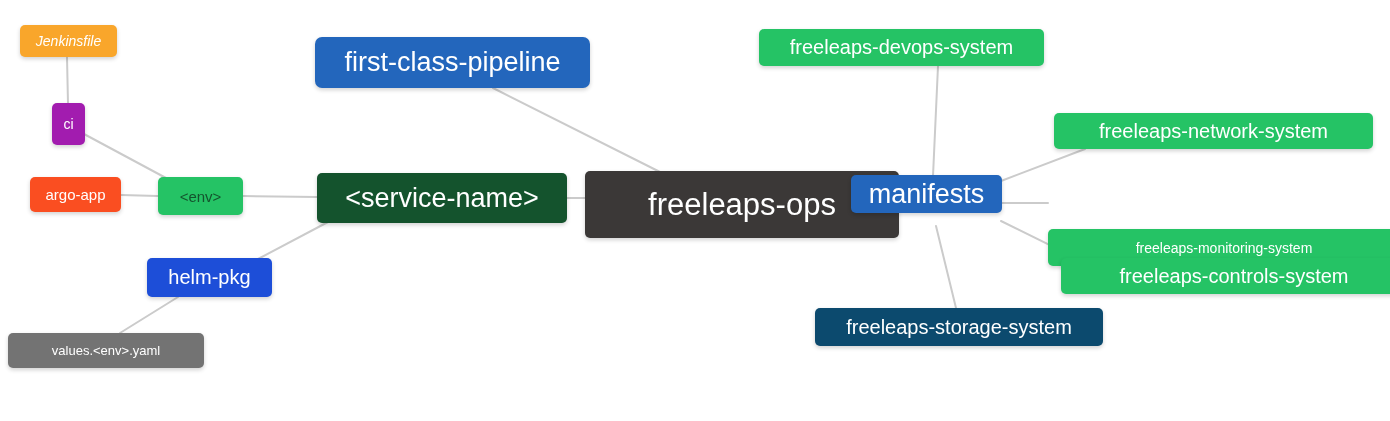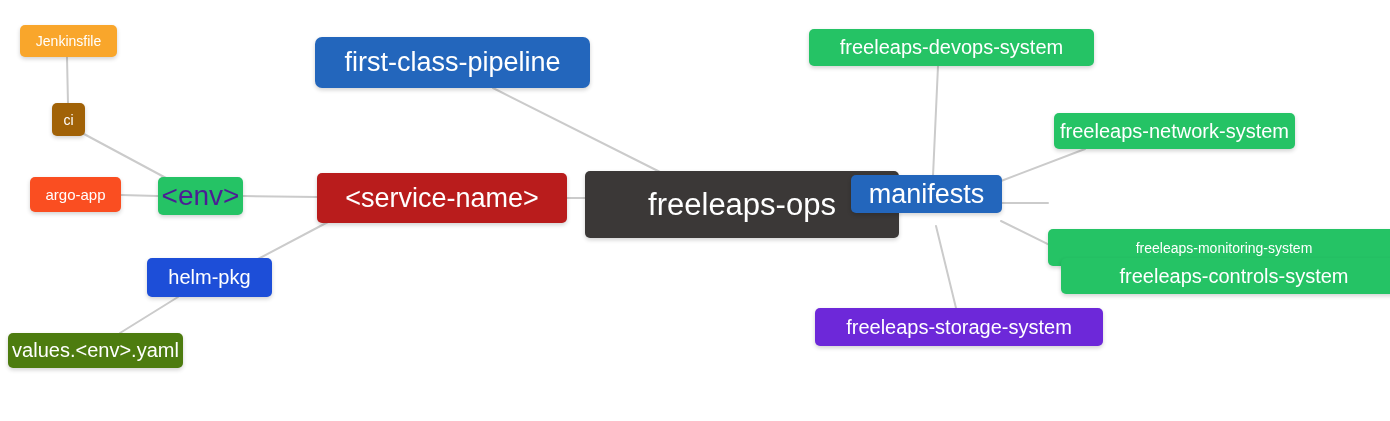--- a/index.html
+++ b/index.html
@@ -52,27 +52,27 @@
       <line x1="845" y1="201" x2="853" y2="201" stroke="#CBCBCB" stroke-width="2" stroke-linecap="round"></line>
       <line x1="933" y1="176" x2="938" y2="66" stroke="#CBCBCB" stroke-width="2" stroke-linecap="round"></line>
       <line x1="1001" y1="181" x2="1085" y2="149" stroke="#CBCBCB" stroke-width="2" stroke-linecap="round"></line>
       <line x1="1001" y1="203" x2="1048" y2="203" stroke="#CBCBCB" stroke-width="2" stroke-linecap="round"></line>
       <line x1="1001" y1="221" x2="1078" y2="259" stroke="#CBCBCB" stroke-width="2" stroke-linecap="round"></line>
       <line x1="936" y1="226" x2="956" y2="308" stroke="#CBCBCB" stroke-width="2" stroke-linecap="round"></line>
     </svg>
   <div id="node-layer">
       <div class="node" style="left: 585px; top: 171px; width: 314px; height: 67px; font-size: 31px; background: rgb(59, 56, 55); color: rgb(255, 255, 255);">freeleaps-ops</div>
       <div class="node" style="left: 315px; top: 37px; width: 275px; height: 51px; font-size: 27px; background: rgb(35, 102, 188); color: rgb(255, 255, 255); border-radius: 7px;">first-class-pipeline</div>
-      <div class="node" style="left: 317px; top: 173px; width: 250px; height: 50px; font-size: 27px; background: #b91c1c; color: rgb(255, 255, 255);">&lt;service-name&gt;</div>
+      <div class="node" style="left: 317px; top: 173px; width: 250px; height: 50px; font-size: 27px; background: #14532d; color: rgb(255, 255, 255);">&lt;service-name&gt;</div>
       <div class="node" style="left: 851px; top: 175px; width: 151px; height: 38px; font-size: 27px; background: rgb(35, 102, 188); color: rgb(255, 255, 255);">manifests</div>
-      <div class="node" style="left: 158px; top: 177px; width: 85px; height: 38px; font-size: 28px; background: rgb(37, 195, 101); color: #4c1d95;">&lt;env&gt;</div>
+      <div class="node" style="left: 158px; top: 177px; width: 85px; height: 38px; font-size: 15px; background: rgb(37, 195, 101); color: #14532d;">&lt;env&gt;</div>
       <div class="node" style="left: 147px; top: 258px; width: 125px; height: 39px; font-size: 20px; background: #1d4ed8; color: rgb(255, 255, 255);">helm-pkg</div>
-      <div class="node" style="left: 809px; top: 29px; width: 285px; height: 37px; font-size: 20px; background: rgb(37, 195, 101); color: rgb(255, 255, 255);">freeleaps-devops-system</div>
-      <div class="node" style="left: 1054px; top: 113px; width: 241px; height: 36px; font-size: 20px; background: rgb(37, 195, 101); color: rgb(255, 255, 255);">freeleaps-network-system</div>
+      <div class="node" style="left: 759px; top: 29px; width: 285px; height: 37px; font-size: 20px; background: rgb(37, 195, 101); color: rgb(255, 255, 255);">freeleaps-devops-system</div>
+      <div class="node" style="left: 1054px; top: 113px; width: 319px; height: 36px; font-size: 20px; background: rgb(37, 195, 101); color: rgb(255, 255, 255);">freeleaps-network-system</div>
       <div class="node" style="left: 1048px; top: 186px; width: 352px; height: 37px; font-size: 14px; background: rgb(37, 195, 101); color: rgb(255, 255, 255); margin-top: 43px;">freeleaps-monitoring-system</div>
       <div class="node" style="left: 1061px; top: 258px; width: 346px; height: 36px; font-size: 20px; background: rgb(37, 195, 101); color: rgb(255, 255, 255);">freeleaps-controls-system</div>
-      <div class="node" style="left: 815px; top: 308px; width: 288px; height: 38px; font-size: 20px; background: #6d28d9; color: rgb(255, 255, 255);">freeleaps-storage-system</div>
-      <div class="node" style="left: 52px; top: 103px; width: 33px; height: 33px; font-size: 14px; background: #a16207; color: rgb(255, 255, 255);">ci</div>
+      <div class="node" style="left: 815px; top: 308px; width: 288px; height: 38px; font-size: 20px; background: #0c4a6e; color: rgb(255, 255, 255);">freeleaps-storage-system</div>
+      <div class="node" style="left: 52px; top: 103px; width: 33px; height: 42px; font-size: 14px; background: #a21caf; color: rgb(255, 255, 255);">ci</div>
       <div class="node" style="left: 30px; top: 177px; width: 91px; height: 35px; font-size: 15px; background: rgb(250, 78, 33); color: rgb(255, 255, 255);">argo-app</div>
-      <div class="node" style="left: 8px; top: 333px; width: 175px; height: 35px; font-size: 20px; background: #4d7c0f; color: rgb(255, 255, 255);">values.&lt;env&gt;.yaml</div>
-      <div class="node" style="left: 20px; top: 25px; width: 97px; height: 32px; font-size: 14px; background: rgb(249, 166, 43); color: rgb(255, 255, 255);">Jenkinsfile</div>
+      <div class="node" style="left: 8px; top: 333px; width: 196px; height: 35px; font-size: 13px; background: #737373; color: rgb(255, 255, 255);">values.&lt;env&gt;.yaml</div>
+      <div class="node" style="left: 20px; top: 25px; width: 97px; height: 32px; font-size: 14px; background: rgb(249, 166, 43); color: rgb(255, 255, 255); font-style: italic;">Jenkinsfile</div>
     </div>
 </div>
 
 </body></html>

